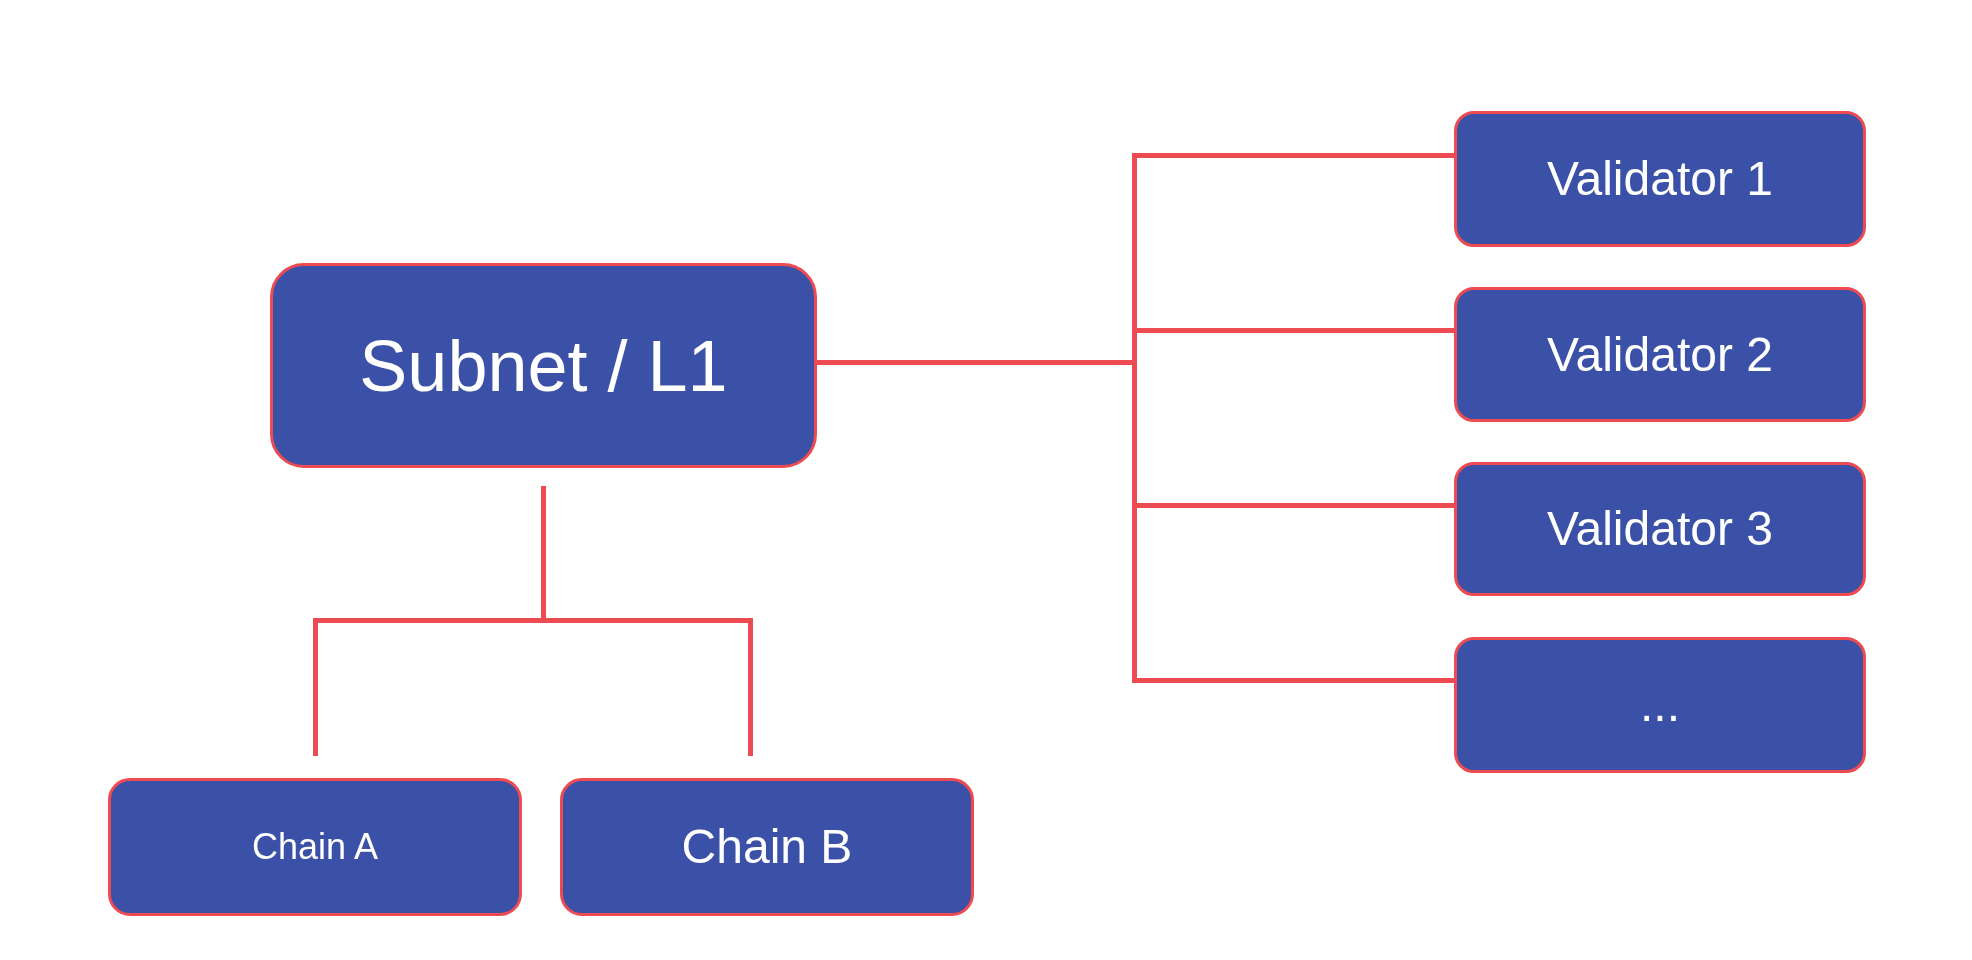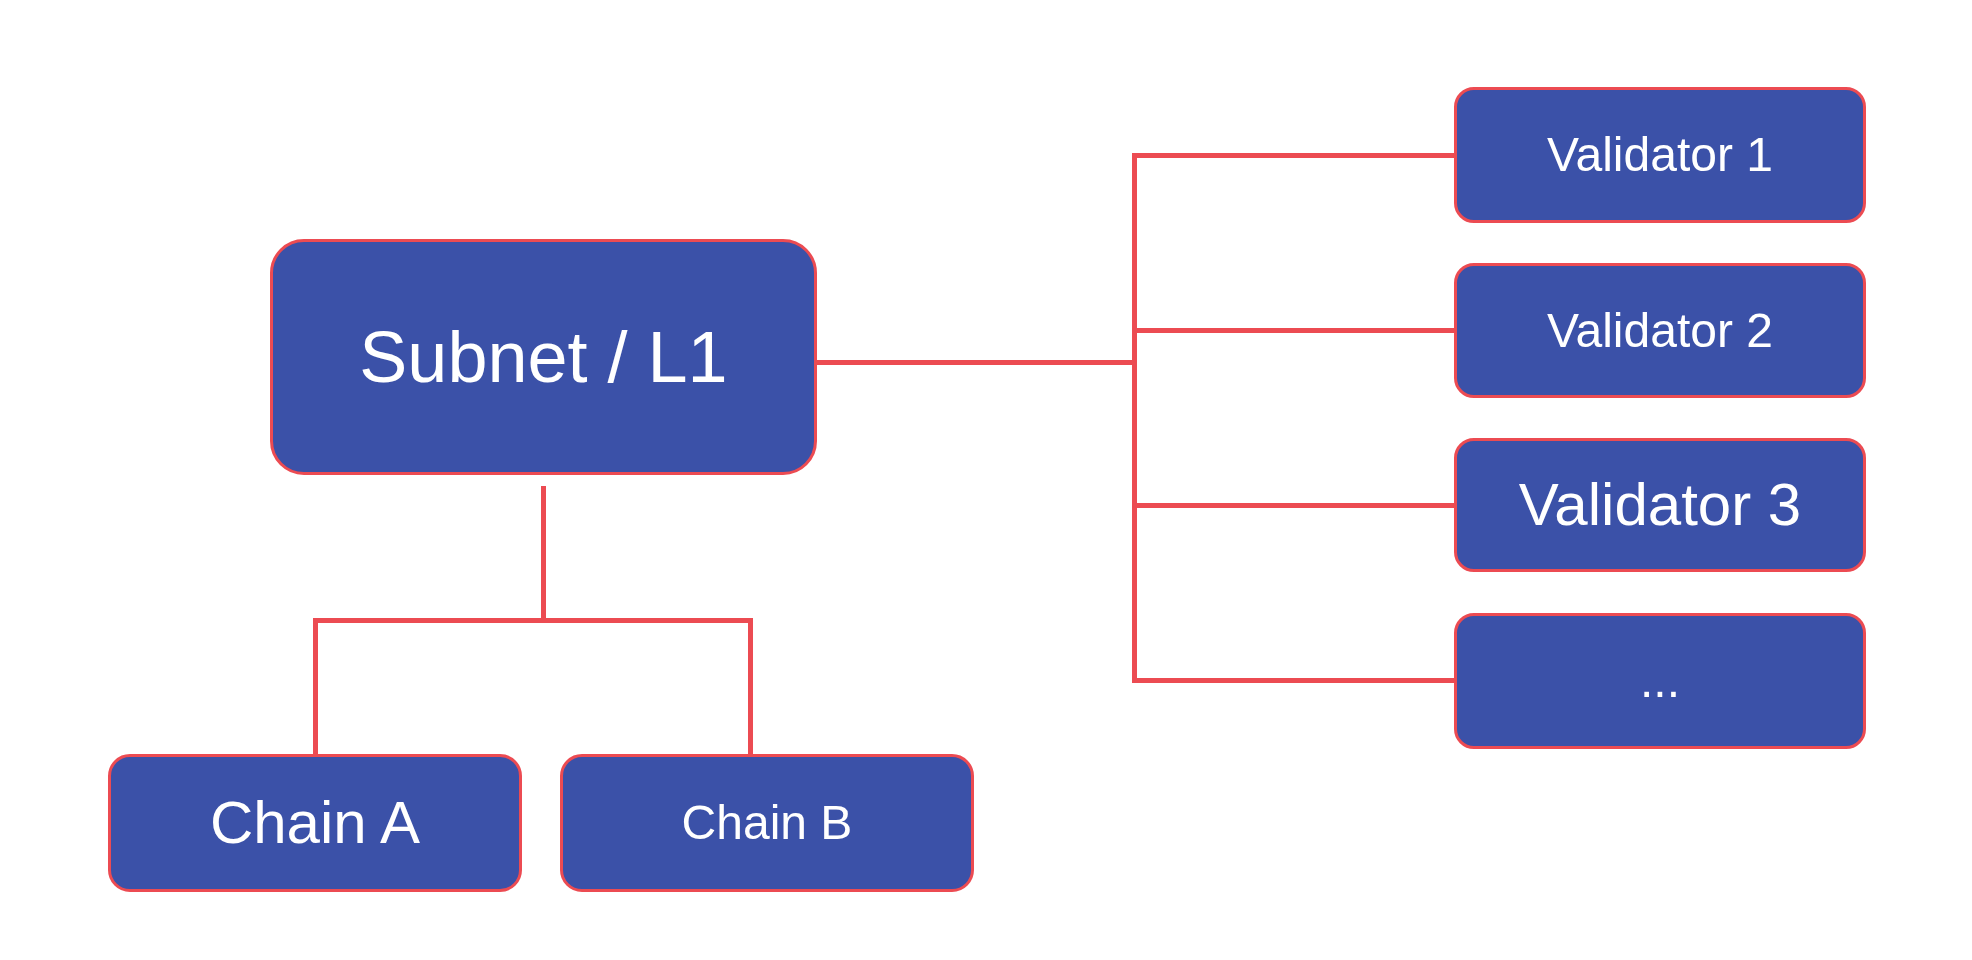--- a/index.html
+++ b/index.html
@@ -19,32 +19,33 @@
     position: absolute;
     display: flex;
     align-items: center;
     justify-content: center;
     box-sizing: border-box;
     background: var(--node-fill, #3b51a8);
     border: 3.5px solid var(--line, #ec4b52);
     color: var(--node-text, #ffffff);
     text-align: center;
     line-height: 1;
+    margin-top: 24px;
   }
   .connector {
     position: absolute;
     background: var(--line, #ec4b52);
   }
   
-  .node-subnet   { left: 270px;  top: 239px; width: 547px; height: 236px; border-radius: 34px; font-size: 72px; }
-  .node-chain-a  { left: 108px;  top: 754px; width: 414px; height: 138px; border-radius: 22px; font-size: 60px; }
+  .node-subnet   { left: 270px;  top: 239px; width: 547px; height: 205px; border-radius: 34px; font-size: 72px; }
+  .node-chain-a  { left: 108px;  top: 754px; width: 414px; height: 138px; border-radius: 22px; font-size: 36px; }
   .node-chain-b  { left: 560px;  top: 754px; width: 414px; height: 138px; border-radius: 22px; font-size: 48px; }
   .node-v1       { left: 1454px; top: 87px;  width: 412px; height: 136px; border-radius: 20px; font-size: 48px; }
   .node-v2       { left: 1454px; top: 263px; width: 412px; height: 135px; border-radius: 20px; font-size: 48px; align-items: center; }
-  .node-v3       { left: 1454px; top: 438px; width: 412px; height: 134px; border-radius: 20px; font-size: 60px; }
+  .node-v3       { left: 1454px; top: 438px; width: 412px; height: 134px; border-radius: 20px; font-size: 48px; }
   .node-vmore    { left: 1454px; top: 613px; width: 412px; height: 136px; border-radius: 20px; font-size: 48px; }
   
   .conn-subnet-trunk   { left: 815px;  top: 360px; width: 322px; height: 5px; }   
   .conn-trunk          { left: 1132px; top: 153px; width: 5px;   height: 530px; } 
   .conn-stub-v1        { left: 1134px; top: 153px; width: 322px; height: 5px; }
   .conn-stub-v2        { left: 1134px; top: 328px; width: 322px; height: 5px; }
   .conn-stub-v3        { left: 1134px; top: 503px; width: 322px; height: 5px; }
   .conn-stub-vmore     { left: 1134px; top: 678px; width: 322px; height: 5px; }
   .conn-subnet-down    { left: 541px;  top: 486px; width: 5px;   height: 136px; } 
   .conn-branch-bar     { left: 313px;  top: 618px; width: 440px; height: 5px; }   

